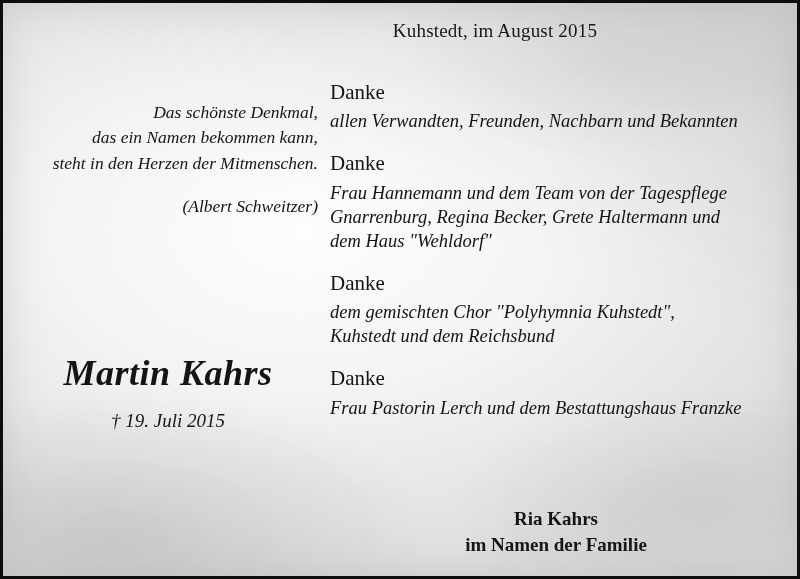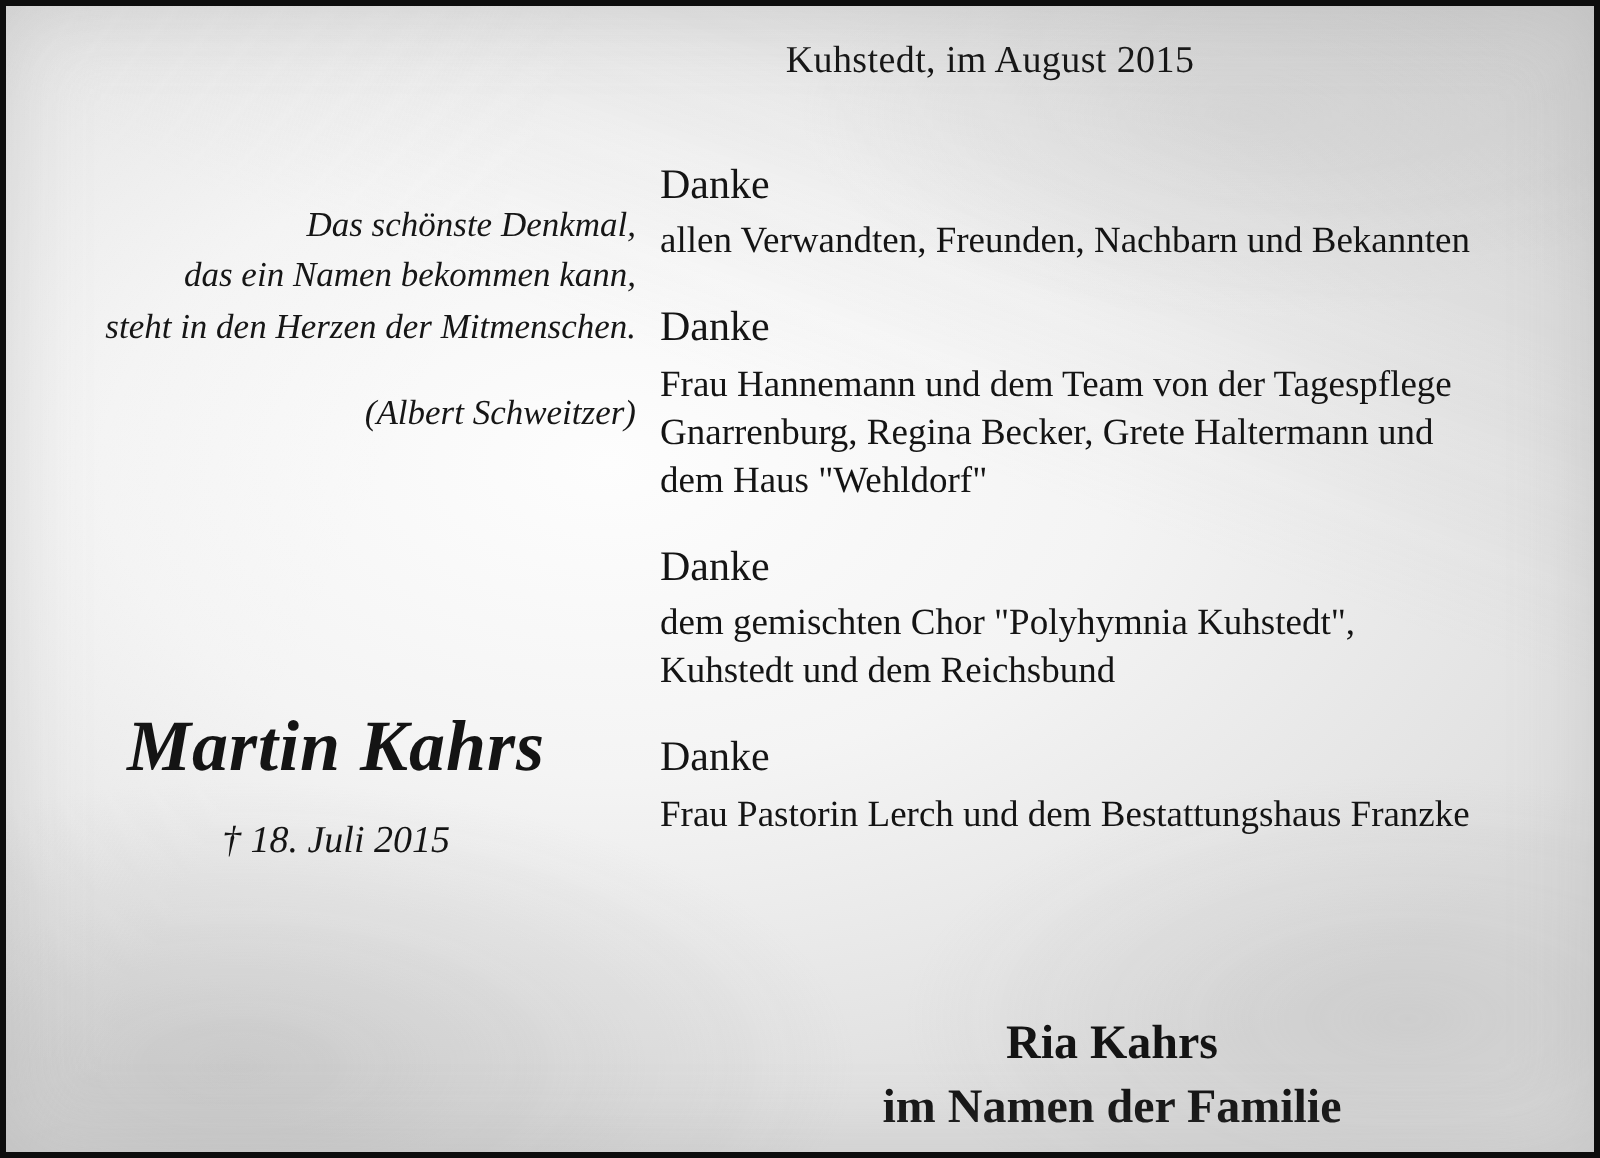--- a/index.html
+++ b/index.html
@@ -107,30 +107,30 @@
   }
   .thanks-block .head {
     font-size: 21px;
     line-height: 1.35;
     margin-bottom: 3px;
   }
   .thanks-block .body {
     font-size: 18.5px;
     line-height: 1.3;
   }
-  .thanks-block .body div { white-space: nowrap; }
+  .thanks-block .body div { white-space: nowrap; font-style: italic; }
 
   .signature {
     position: absolute;
     left: 330px;
     top: 506px;
     width: 452px;
     text-align: center;
     font-weight: bold;
-    font-size: 24px;
+    font-size: 19px;
     line-height: 1.35;
   }
 </style>
 </head>
 <body>
 
 <div class="page">
   <div class="texture"></div>
 
   <div class="date-line">Kuhstedt, im August 2015</div>
@@ -138,21 +138,21 @@
   <div class="left-col">
     <div class="quote">
       <div>Das schönste Denkmal,</div>
       <div>das ein Namen bekommen kann,</div>
       <div>steht in den Herzen der Mitmenschen.</div>
       <div class="author">(Albert Schweitzer)</div>
     </div>
   </div>
 
   <div class="deceased-name">Martin Kahrs</div>
-  <div class="death-date">† 18. Juli 2015</div>
+  <div class="death-date">† 19. Juli 2015</div>
 
   <div class="right-col">
 
     <div class="thanks-block">
       <div class="head">Danke</div>
       <div class="body">
         <div>allen Verwandten, Freunden, Nachbarn und Bekannten</div>
       </div>
     </div>
 

